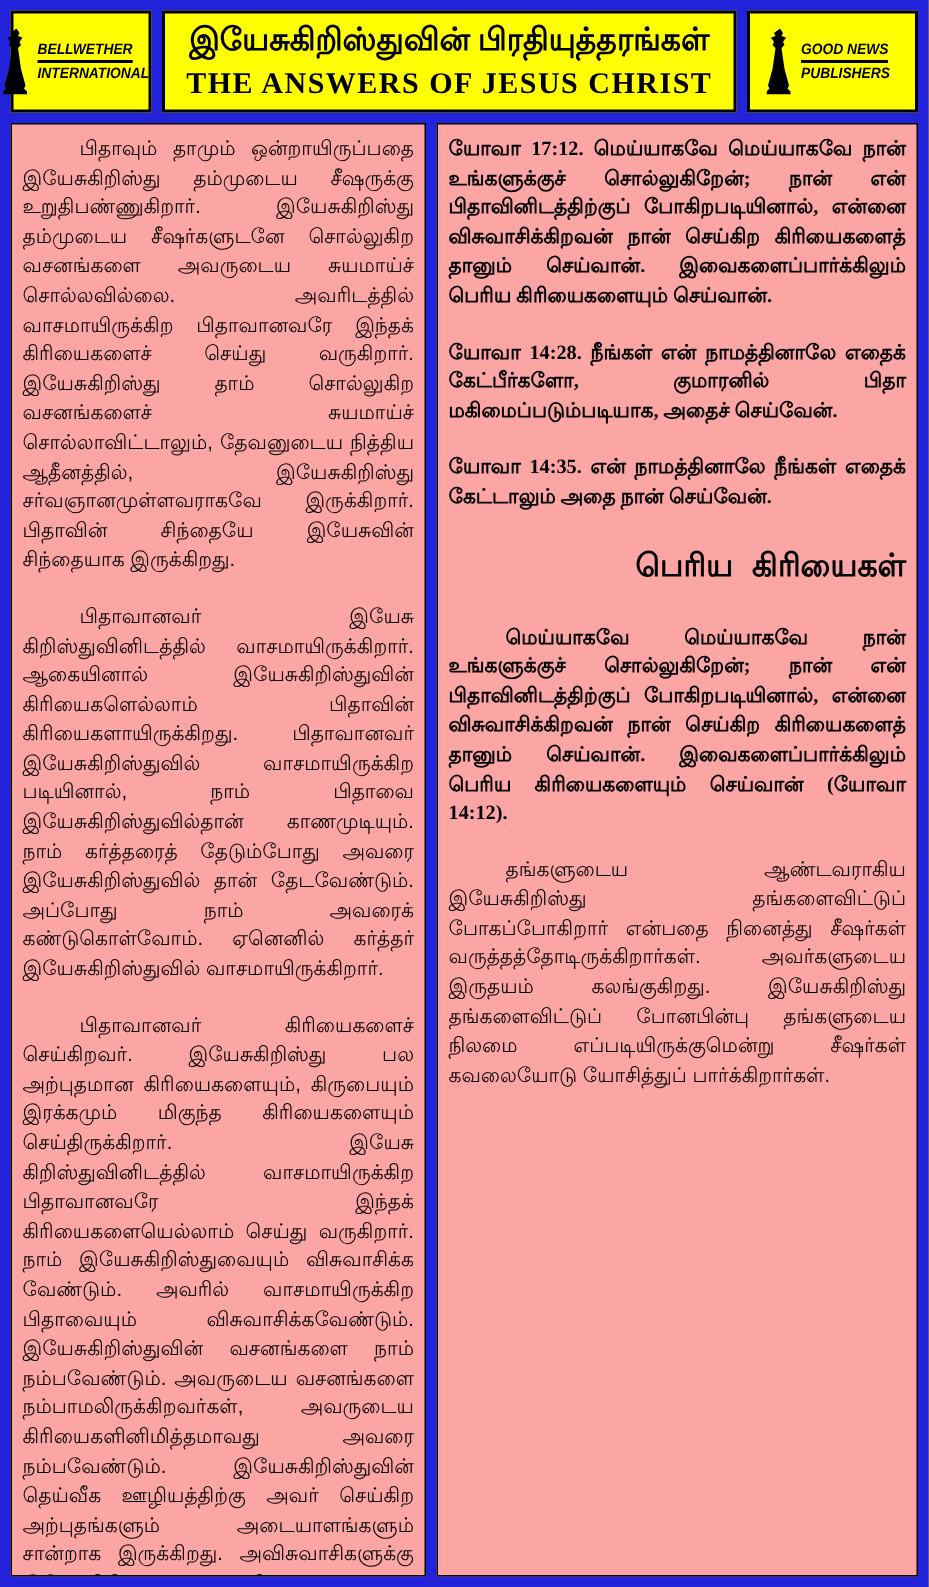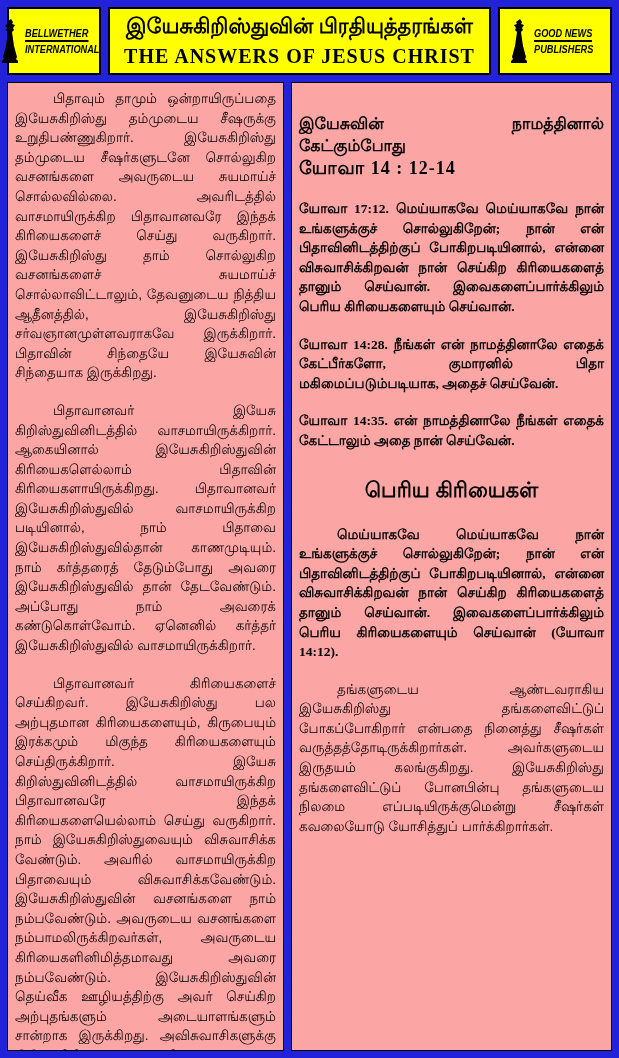--- a/index.html
+++ b/index.html
@@ -62,23 +62,23 @@
     font-weight:bold;
   }
   .section-heading{
     font-family:"Liberation Serif","DejaVu Serif",serif;
     font-weight:bold;font-size:16px;line-height:22px;
     margin:24px 0 20px 0;
   }
   .h-line.spread{text-align:justify;text-align-last:justify;}
   .h-line.ref{font-size:18px;letter-spacing:1px;}
   .big-heading{
-    font-family:Liberation Sans, sans-serif;
+    font-family:Liberation Mono, monospace;
     font-weight:bold;font-size:21px;line-height:26px;
-    margin:26px 0 22px 0;text-align:center;
+    margin:26px 0 22px 0;text-align:right;
   }
 </style>
 </head>
 <body>
 
 <div class="page">
 
   <div class="header">
 
     <div class="hbox logo-box">
@@ -111,25 +111,20 @@
   <div class="columns">
 
     <div class="column left">
       <p class="para indent">பிதாவும் தாமும் ஒன்றாயிருப்பதை இயேசுகிறிஸ்து தம்முடைய சீஷருக்கு உறுதிபண்ணுகிறார். இயேசுகிறிஸ்து தம்முடைய சீஷர்களுடனே சொல்லுகிற வசனங்களை அவருடைய சுயமாய்ச் சொல்லவில்லை. அவரிடத்தில் வாசமாயிருக்கிற பிதாவானவரே இந்தக் கிரியைகளைச் செய்து வருகிறார். இயேசுகிறிஸ்து தாம் சொல்லுகிற வசனங்களைச் சுயமாய்ச் சொல்லாவிட்டாலும், தேவனுடைய நித்திய ஆதீனத்தில், இயேசுகிறிஸ்து சர்வஞானமுள்ளவராகவே இருக்கிறார். பிதாவின் சிந்தையே இயேசுவின் சிந்தையாக இருக்கிறது.</p>
       <p class="para indent">பிதாவானவர் இயேசு கிறிஸ்துவினிடத்தில் வாசமாயிருக்கிறார். ஆகையினால் இயேசுகிறிஸ்துவின் கிரியைகளெல்லாம் பிதாவின் கிரியைகளாயிருக்கிறது. பிதாவானவர் இயேசுகிறிஸ்துவில் வாசமாயிருக்கிற படியினால், நாம் பிதாவை இயேசுகிறிஸ்துவில்தான் காணமுடியும். நாம் கர்த்தரைத் தேடும்போது அவரை இயேசுகிறிஸ்துவில் தான் தேடவேண்டும். அப்போது நாம் அவரைக் கண்டுகொள்வோம். ஏனெனில் கர்த்தர் இயேசுகிறிஸ்துவில் வாசமாயிருக்கிறார்.</p>
       <p class="para indent">பிதாவானவர் கிரியைகளைச் செய்கிறவர். இயேசுகிறிஸ்து பல அற்புதமான கிரியைகளையும், கிருபையும் இரக்கமும் மிகுந்த கிரியைகளையும் செய்திருக்கிறார். இயேசு கிறிஸ்துவினிடத்தில் வாசமாயிருக்கிற பிதாவானவரே இந்தக் கிரியைகளையெல்லாம் செய்து வருகிறார். நாம் இயேசுகிறிஸ்துவையும் விசுவாசிக்க வேண்டும். அவரில் வாசமாயிருக்கிற பிதாவையும் விசுவாசிக்கவேண்டும். இயேசுகிறிஸ்துவின் வசனங்களை நாம் நம்பவேண்டும். அவருடைய வசனங்களை நம்பாமலிருக்கிறவர்கள், அவருடைய கிரியைகளினிமித்தமாவது அவரை நம்பவேண்டும். இயேசுகிறிஸ்துவின் தெய்வீக ஊழியத்திற்கு அவர் செய்கிற அற்புதங்களும் அடையாளங்களும் சான்றாக இருக்கிறது. அவிசுவாசிகளுக்கு இயேசுகிறிஸ்துவைப் பற்றி உணர்த்த</p>
     </div>
 
     <div class="column right">
 
-      <div class="section-heading">
-        <div class="h-line spread">இயேசுவின் நாமத்தினால்</div>
-        <div class="h-line">கேட்கும்போது</div>
-        <div class="h-line ref">யோவா 14 : 12-14</div>
-      </div>
 
       <p class="para bold-serif">யோவா 17:12. மெய்யாகவே மெய்யாகவே நான் உங்களுக்குச் சொல்லுகிறேன்; நான் என் பிதாவினிடத்திற்குப் போகிறபடியினால், என்னை விசுவாசிக்கிறவன் நான் செய்கிற கிரியைகளைத் தானும் செய்வான். இவைகளைப்பார்க்கிலும் பெரிய கிரியைகளையும் செய்வான்.</p>
       <p class="para bold-serif">யோவா 14:28. நீங்கள் என் நாமத்தினாலே எதைக் கேட்பீர்களோ, குமாரனில் பிதா மகிமைப்படும்படியாக, அதைச் செய்வேன்.</p>
       <p class="para bold-serif">யோவா 14:35. என் நாமத்தினாலே நீங்கள் எதைக் கேட்டாலும் அதை நான் செய்வேன்.</p>
 
       <div class="big-heading">பெரிய கிரியைகள்</div>
 
       <p class="para bold-serif indent">மெய்யாகவே மெய்யாகவே நான் உங்களுக்குச் சொல்லுகிறேன்; நான் என் பிதாவினிடத்திற்குப் போகிறபடியினால், என்னை விசுவாசிக்கிறவன் நான் செய்கிற கிரியைகளைத் தானும் செய்வான். இவைகளைப்பார்க்கிலும் பெரிய கிரியைகளையும் செய்வான் (யோவா 14:12).</p>
       <p class="para indent">தங்களுடைய ஆண்டவராகிய இயேசுகிறிஸ்து தங்களைவிட்டுப் போகப்போகிறார் என்பதை நினைத்து சீஷர்கள் வருத்தத்தோடிருக்கிறார்கள். அவர்களுடைய இருதயம் கலங்குகிறது. இயேசுகிறிஸ்து தங்களைவிட்டுப் போனபின்பு தங்களுடைய நிலமை எப்படியிருக்குமென்று சீஷர்கள் கவலையோடு யோசித்துப் பார்க்கிறார்கள்.</p>
     </div>

